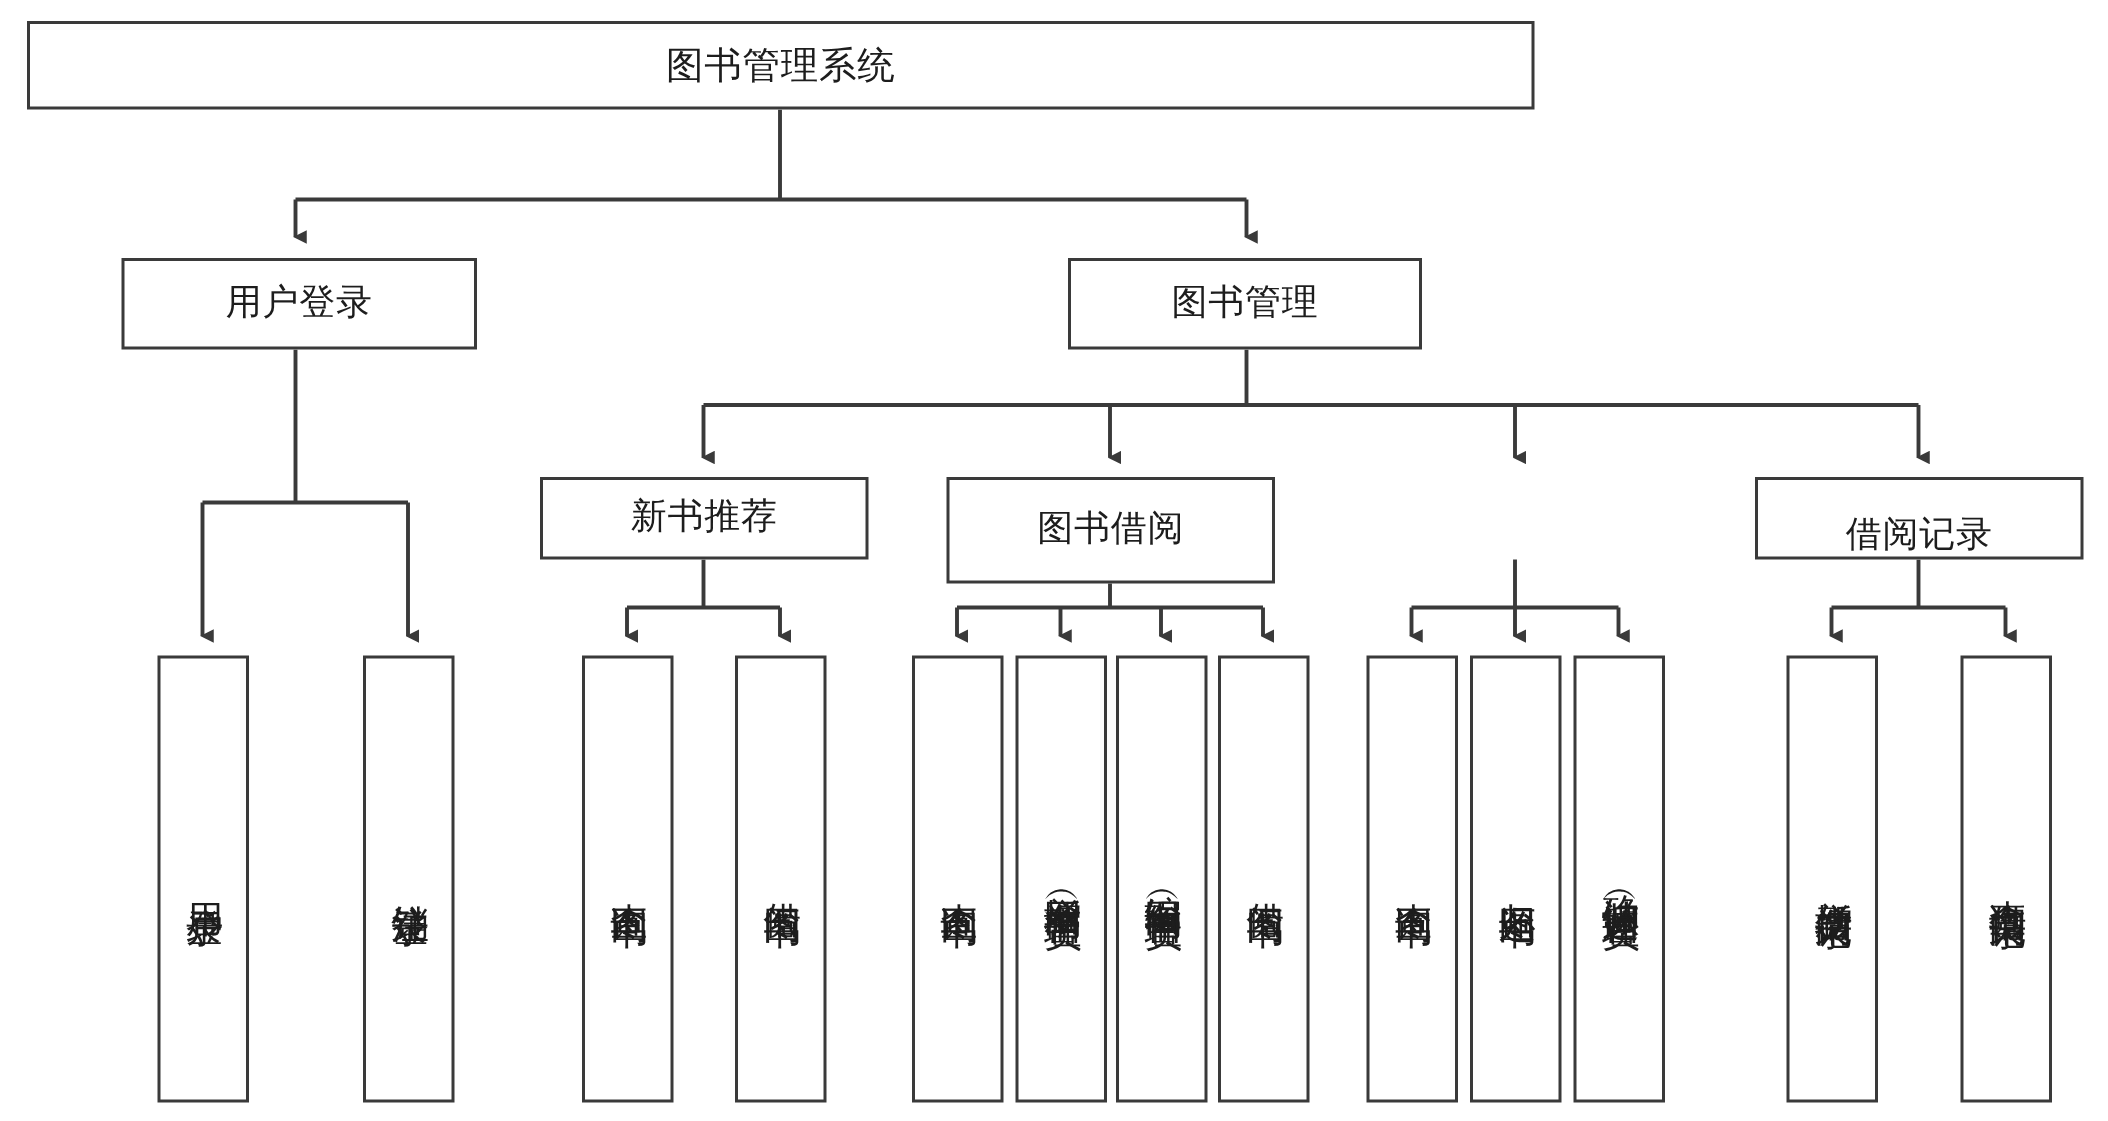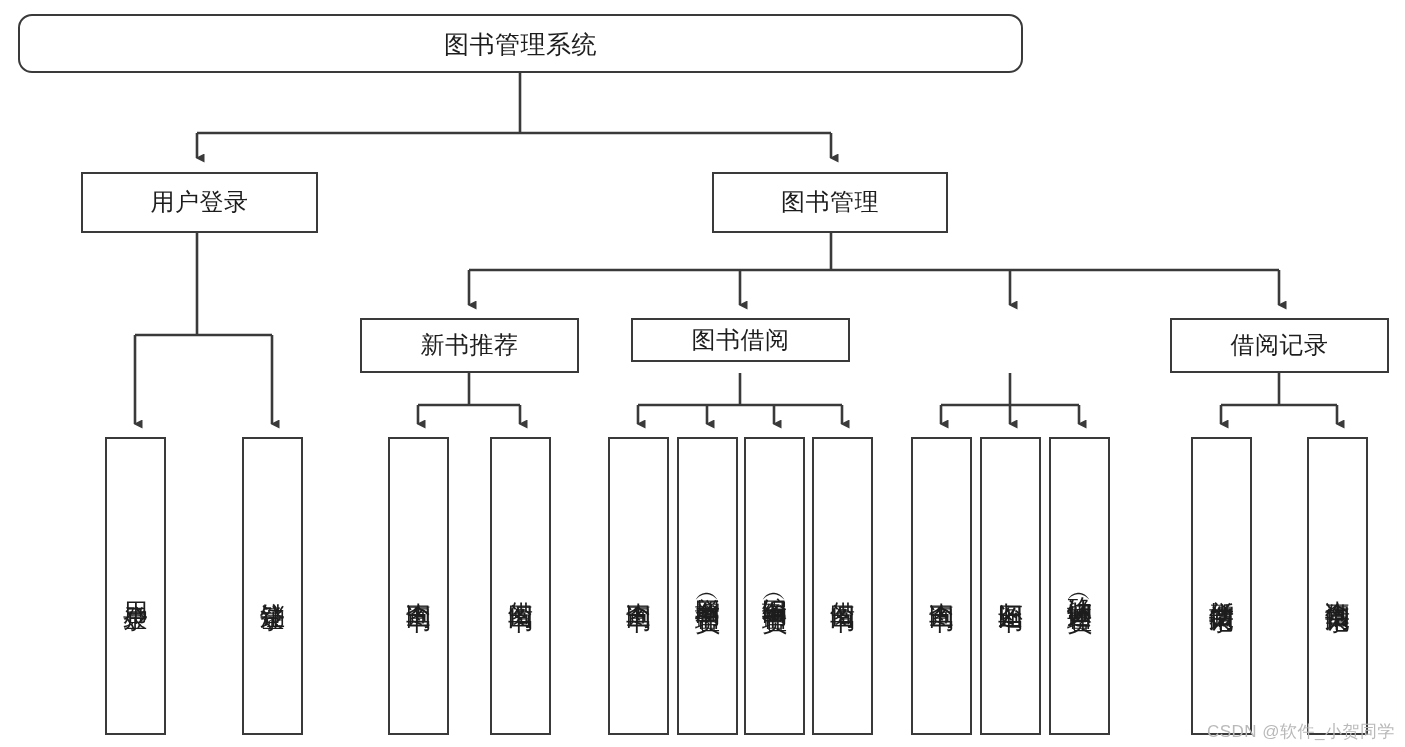--- a/index.html
+++ b/index.html
@@ -120,42 +120,42 @@
       <path d="M 1010 405 L 1010 424" marker-end="url(#arrow)"></path>
       <path d="M 1079 405 L 1079 424" marker-end="url(#arrow)"></path>
 
       <path d="M 1279 373 L 1279 405"></path>
       <path d="M 1221 405 L 1337 405"></path>
       <path d="M 1221 405 L 1221 424" marker-end="url(#arrow)"></path>
       <path d="M 1337 405 L 1337 424" marker-end="url(#arrow)"></path>
     </g>
   </svg>
 
-  <div class="node h-node level1" style="left:18px; top:14px; width:1005px; height:59px;border-radius:14px;">
+  <div class="node h-node level1" style="left:18px; top:14px; width:1005px; height:59px;">
     <span class="node-label">图书管理系统</span>
   </div>
 
   <div class="node h-node" style="left:81px; top:172px; width:237px; height:61px;">
     <span class="node-label">用户登录</span>
   </div>
 
   <div class="node h-node" style="left:360px; top:318px; width:219px; height:55px;">
     <span class="node-label">新书推荐</span>
   </div>
 
   <div class="node h-node" style="left:712px; top:172px; width:236px; height:61px;">
     <span class="node-label">图书管理</span>
   </div>
 
-  <div class="node h-node" style="left:631px; top:318px; width:219px; height:44px;">
+  <div class="node h-node" style="left:631px; top:318px; width:219px; height:71px;">
     <span class="node-label">图书借阅</span>
   </div>
 
 
-  <div class="node h-node" style="left:1170px; top:318px; width:219px; height:55px;">
+  <div class="node h-node" style="left:1170px; top:318px; width:219px; height:55px;align-items:flex-end;">
     <span class="node-label">借阅记录</span>
   </div>
 
   <div class="node v-node" style="left:105px; top:437px; width:61px; height:298px;">
     <span class="node-label">用户登录</span>
   </div>
 
   <div class="node v-node" style="left:242px; top:437px; width:61px; height:298px;">
     <span class="node-label">注销登录</span>
   </div>
@@ -197,15 +197,14 @@
   </div>
 
   <div class="node v-node" style="left:1191px; top:437px; width:61px; height:298px;">
     <span class="node-label">新增借阅记录</span>
   </div>
 
   <div class="node v-node" style="left:1307px; top:437px; width:61px; height:298px;">
     <span class="node-label">查询借阅记录</span>
   </div>
 
-  <div id="watermark">CSDN @软件_小贺同学</div>
 
 </div>
 
 </body></html>

